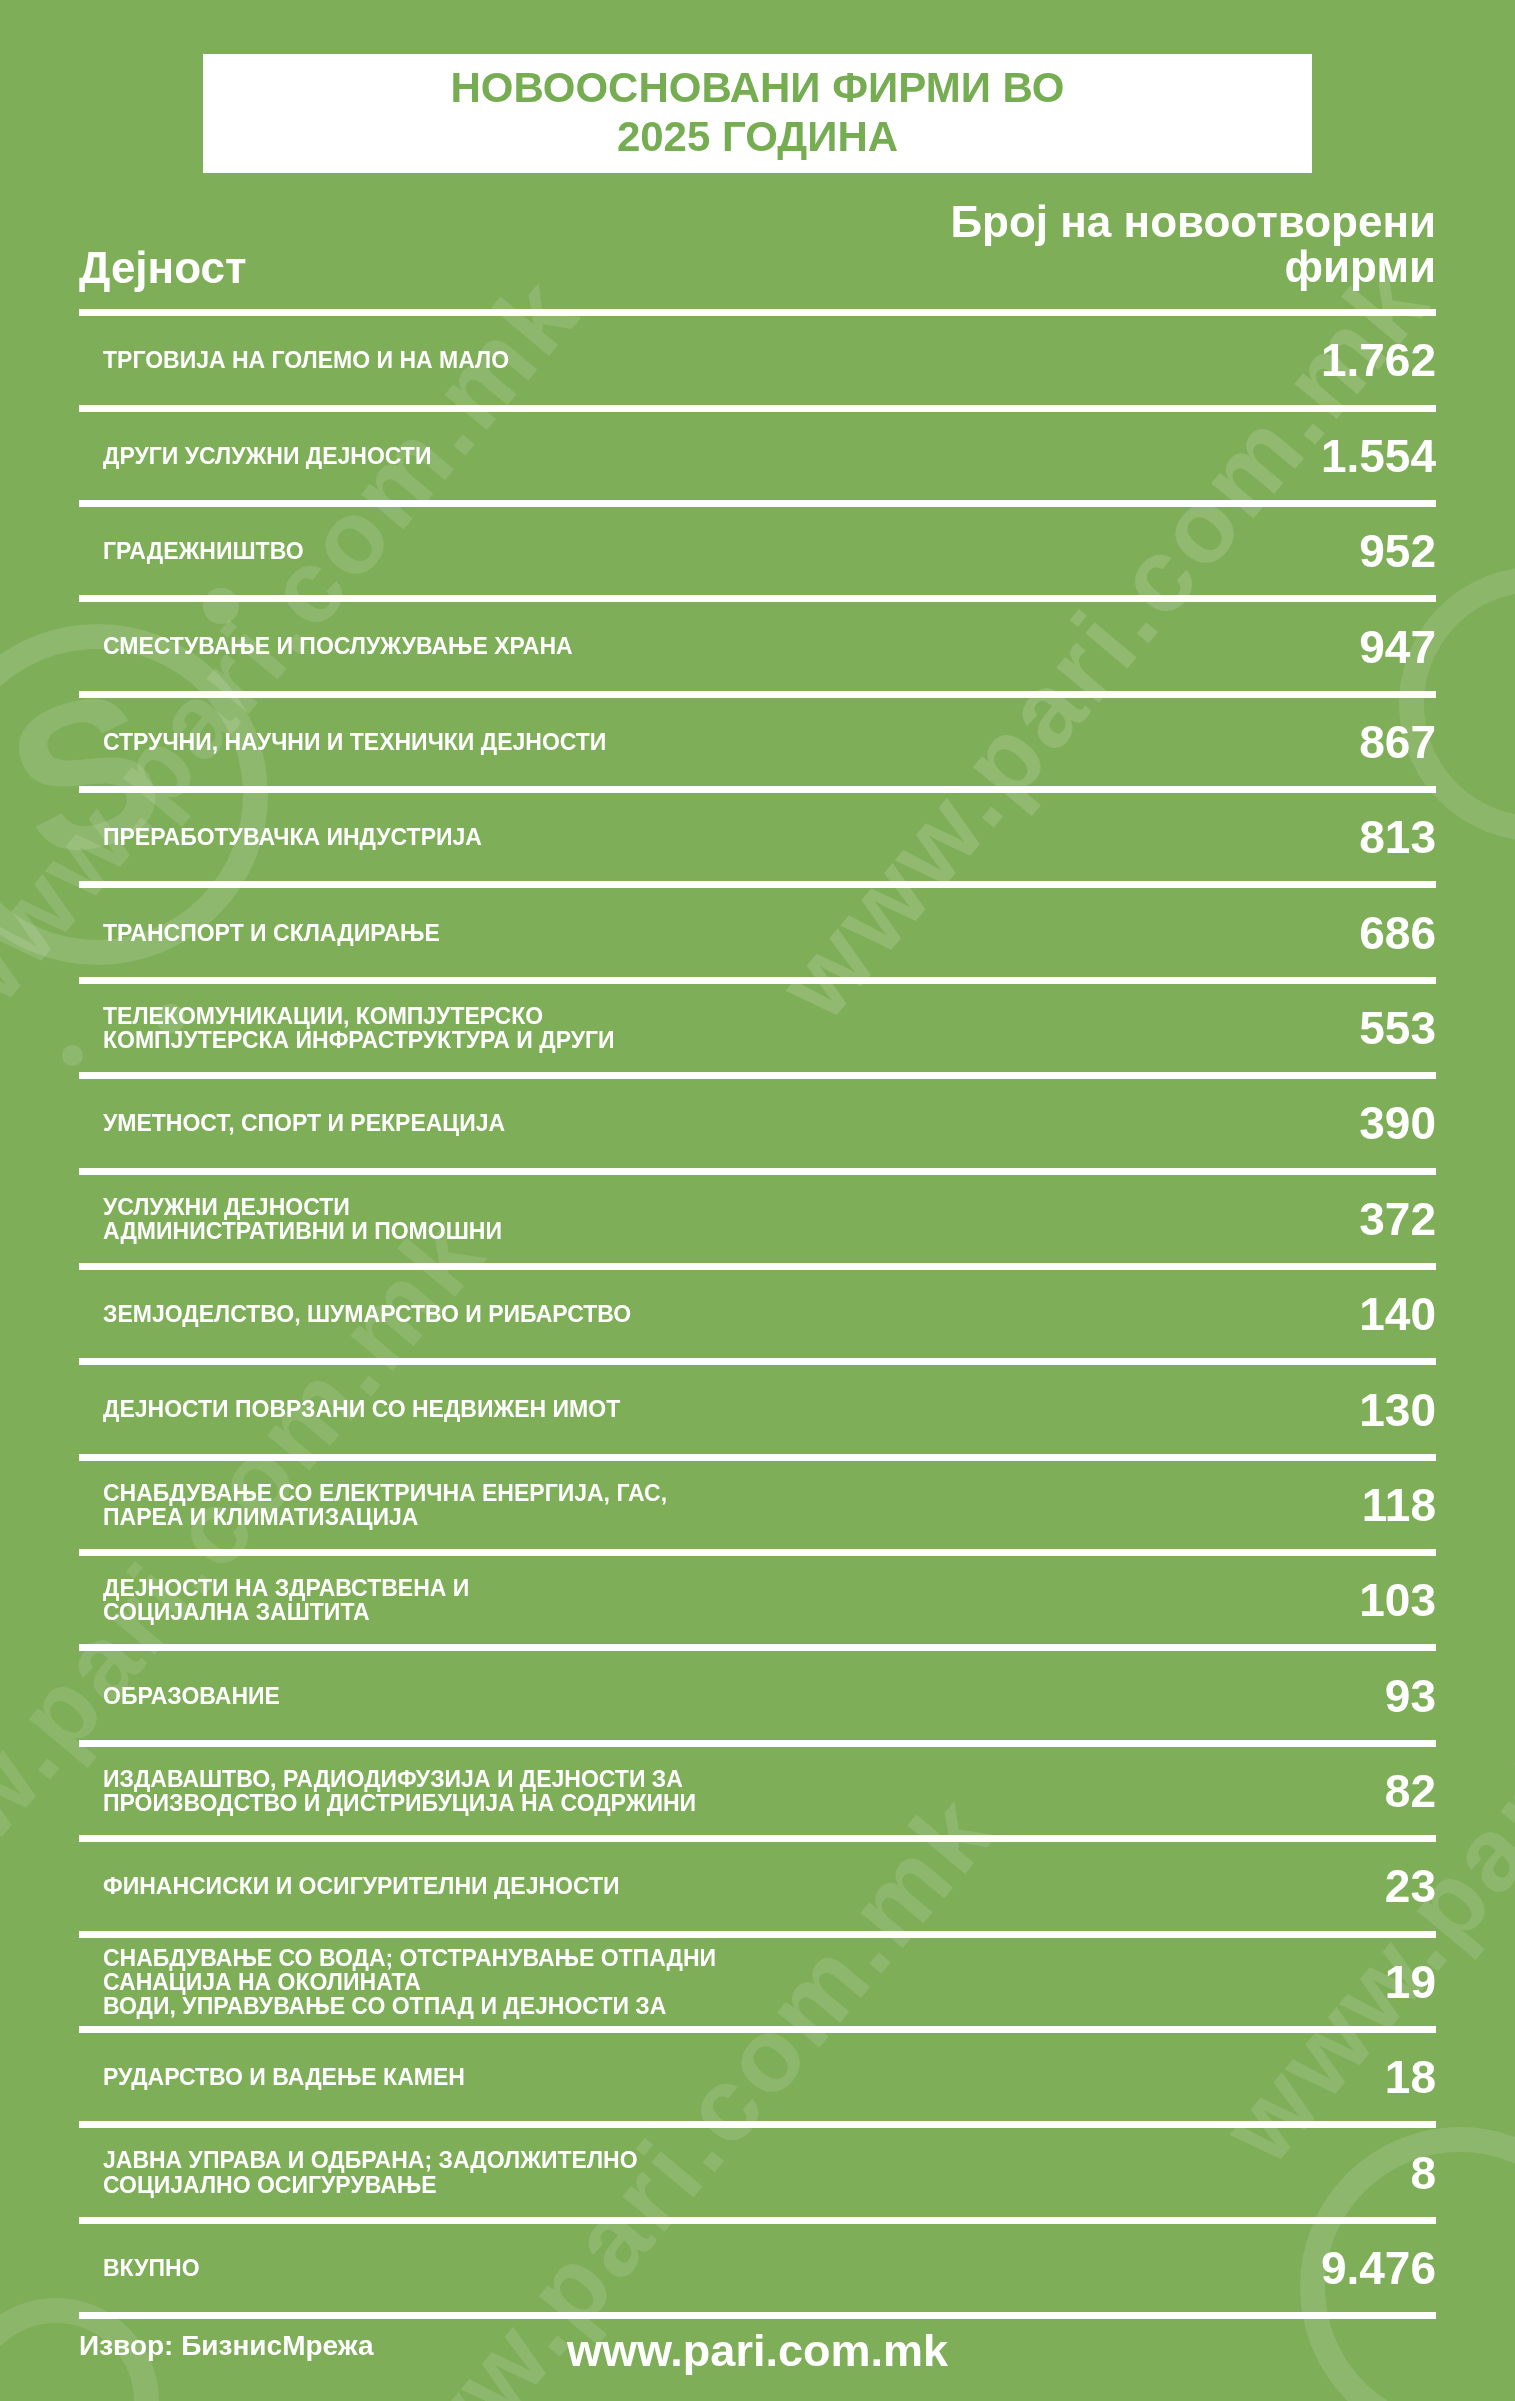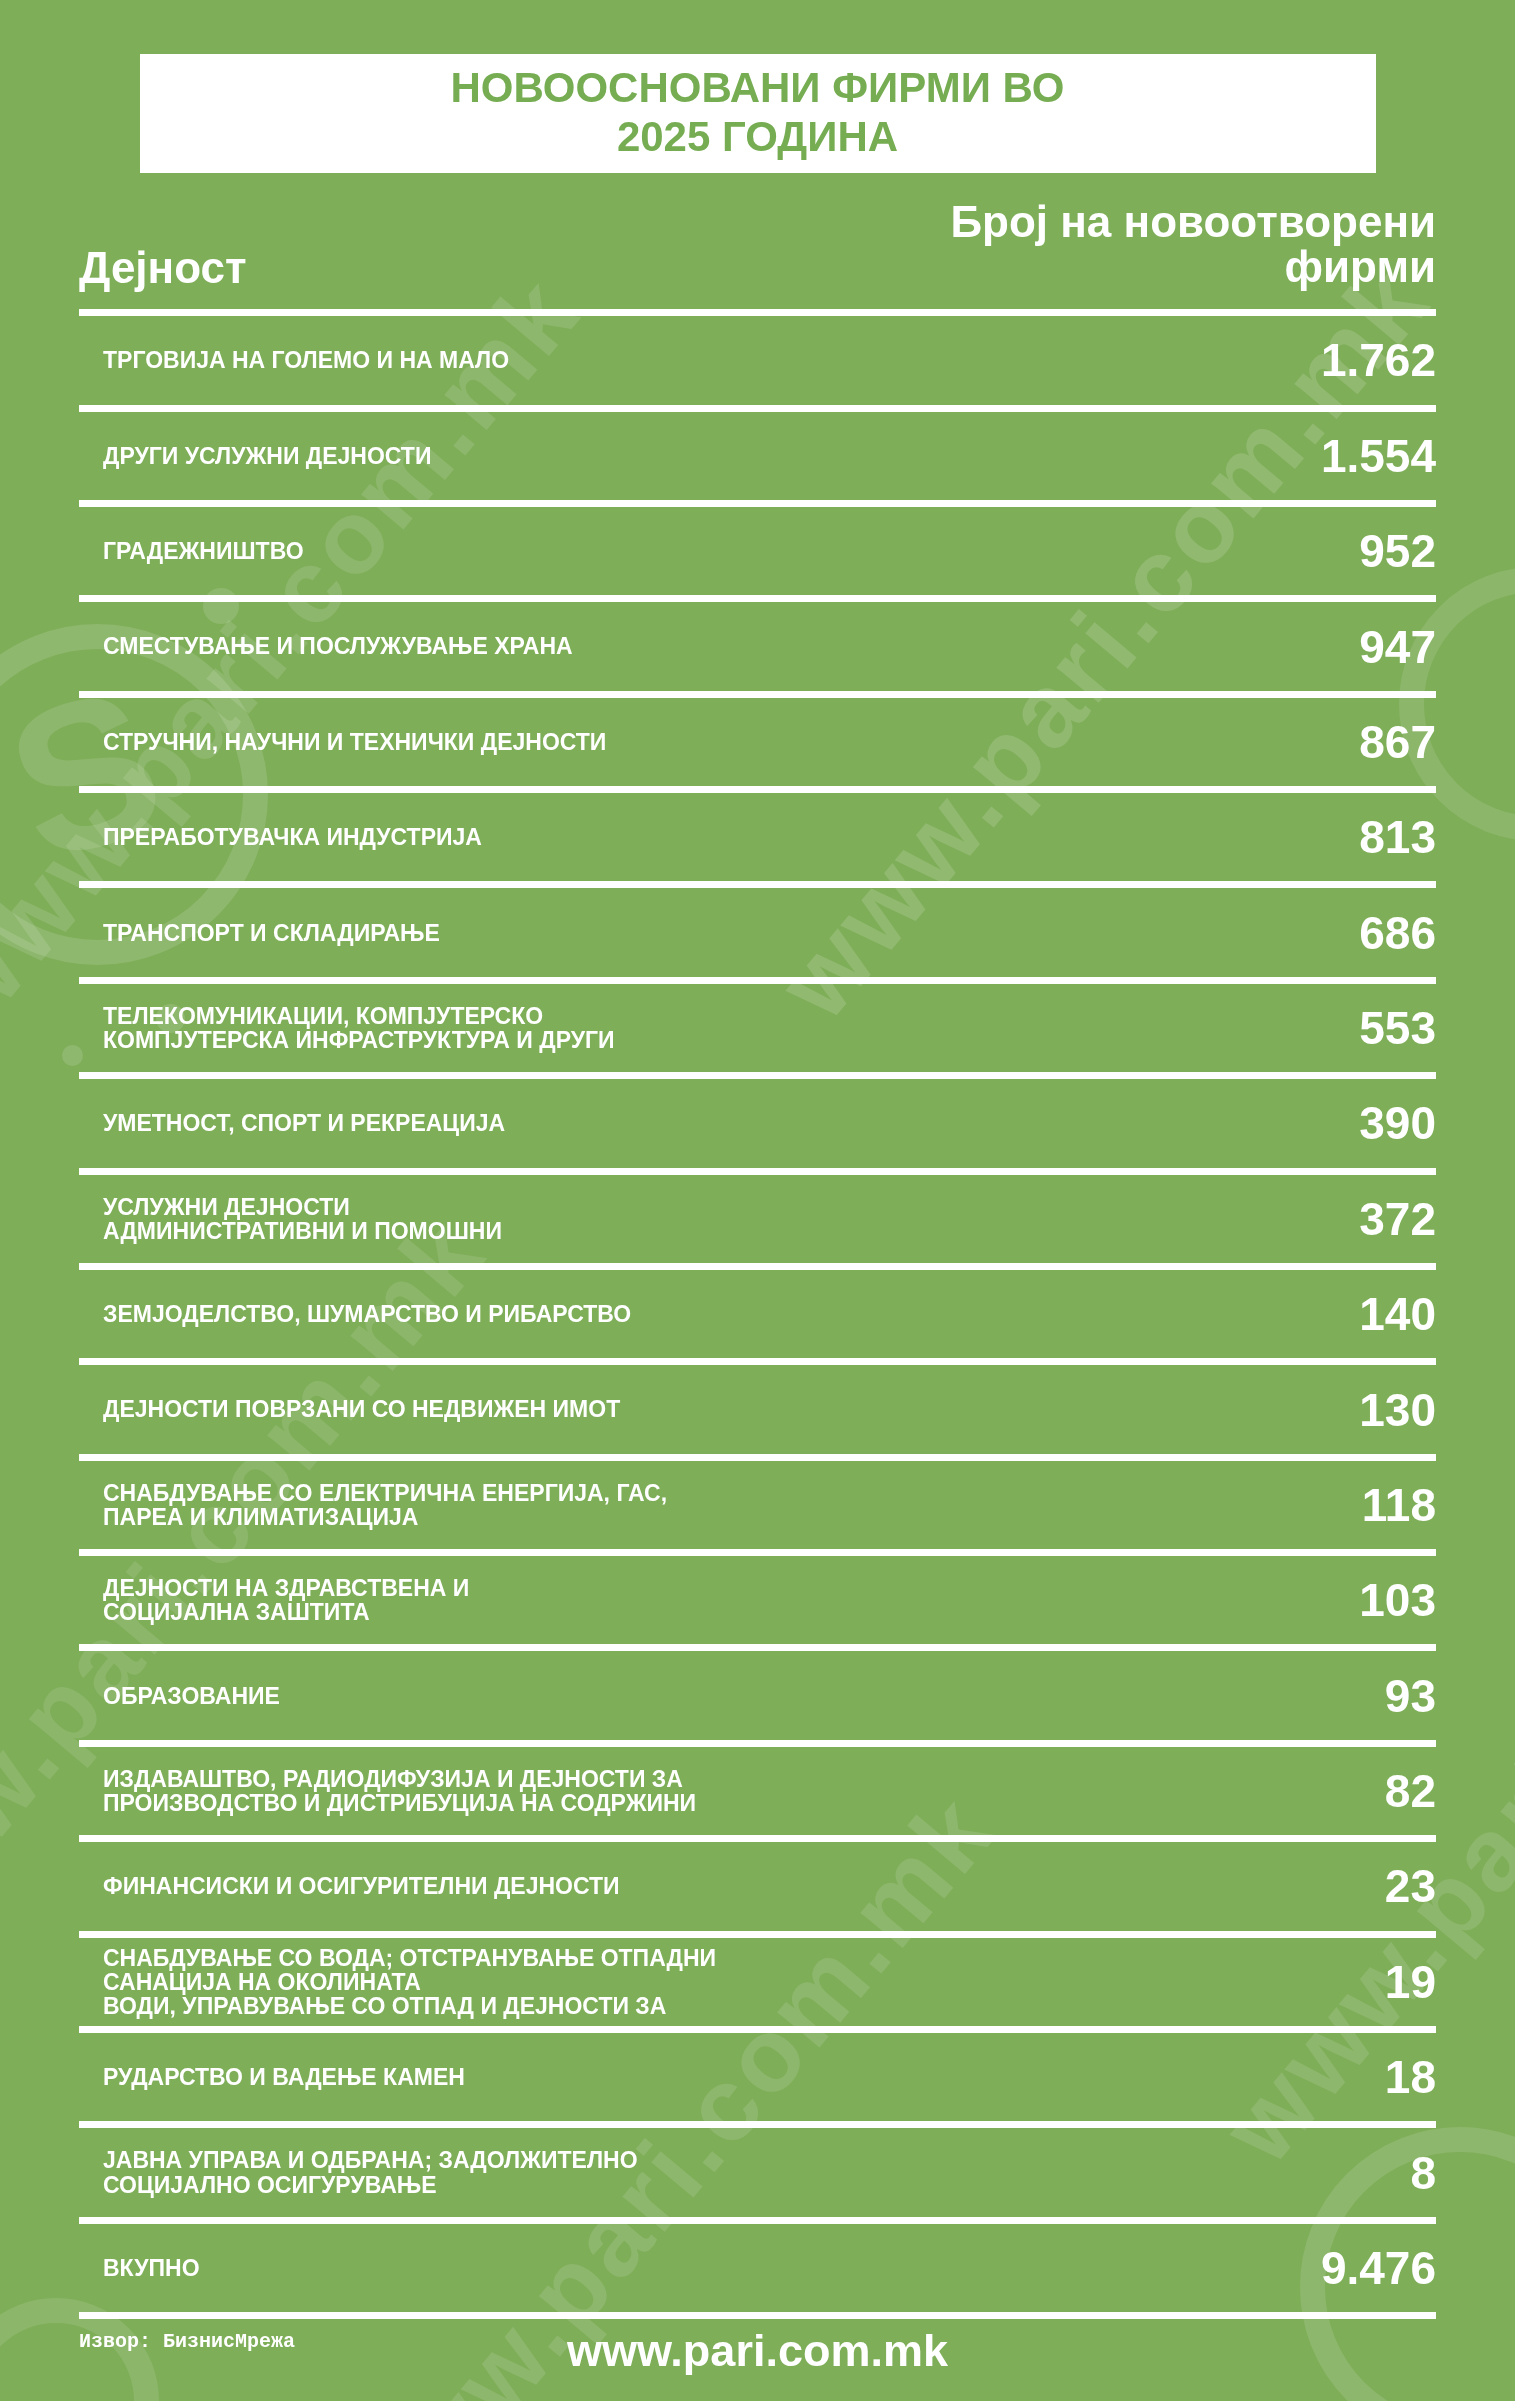--- a/index.html
+++ b/index.html
@@ -38,21 +38,21 @@
   .dot2{left:156px;top:1004px;width:29px;height:29px;}
   .dot3{left:62px;top:1045px;width:21px;height:21px;}
   .wm-s{
     position:absolute;left:15.6px;top:655px;
     font-size:208px;color:rgba(255,255,255,0.12);
     transform:rotate(-18deg);
   }
   
   .content{position:absolute;inset:0;padding:54px 79px 0 79px;box-sizing:border-box;}
   .title-box{
-    width:1236px;margin:0 auto;
+    width:1109px;margin:0 auto;
     background:#ffffff;
     color:#76ad52;
     text-align:center;
     font-size:42px;line-height:1.16;
     padding:10.4px 0 11.4px 0;
   }
   .table-header{
     display:flex;justify-content:space-between;align-items:flex-end;
     margin-top:13.5px;
     border-bottom:7.3px solid #ffffff;
@@ -66,21 +66,21 @@
     min-height:80px;
     padding:4.2px 0;
   }
   .row-label{font-size:23px;line-height:1.05;max-width:1040px;margin-left:24px;}
   .row-value{font-size:46px;line-height:1;white-space:nowrap;padding-left:21px;}
   .footer{
     position:relative;
     margin-top:8.3px;
     height:57px;
   }
-  .footer-source{position:absolute;left:0;top:3.1px;font-size:20px;font-family:Liberation Mono, monospace;}
+  .footer-source{position:absolute;left:0;top:3.1px;font-size:28px;}
   .footer-site{
     position:absolute;left:50%;top:1px;transform:translateX(-50%);
     font-size:45px;line-height:1;
   }
 </style>
 </head>
 <body>
 
 <div class="page">
 

